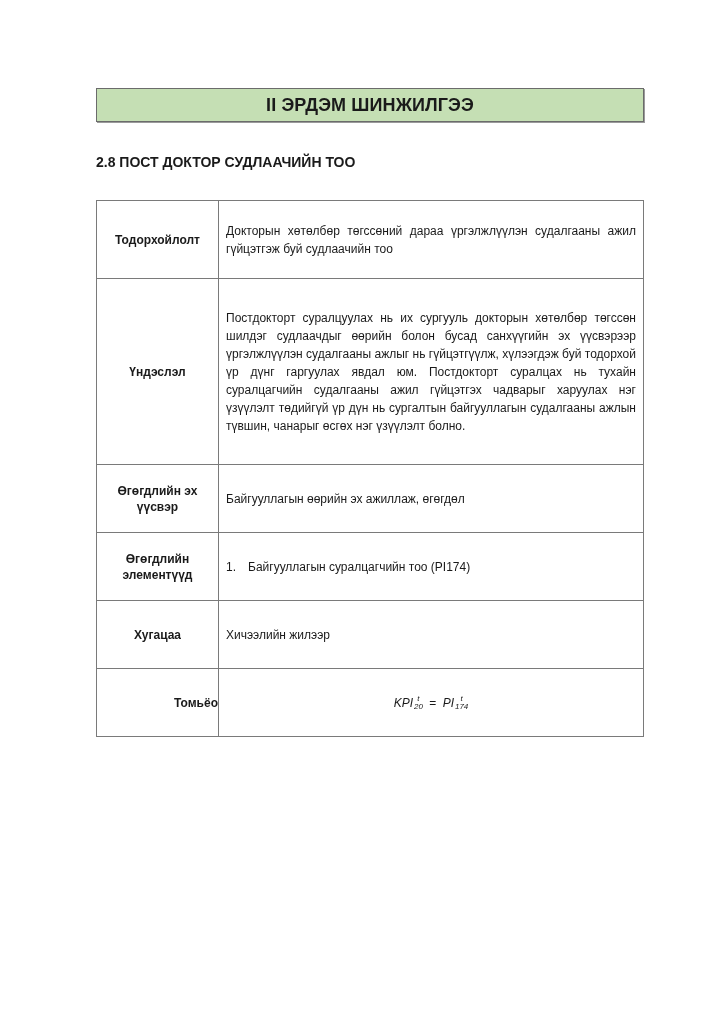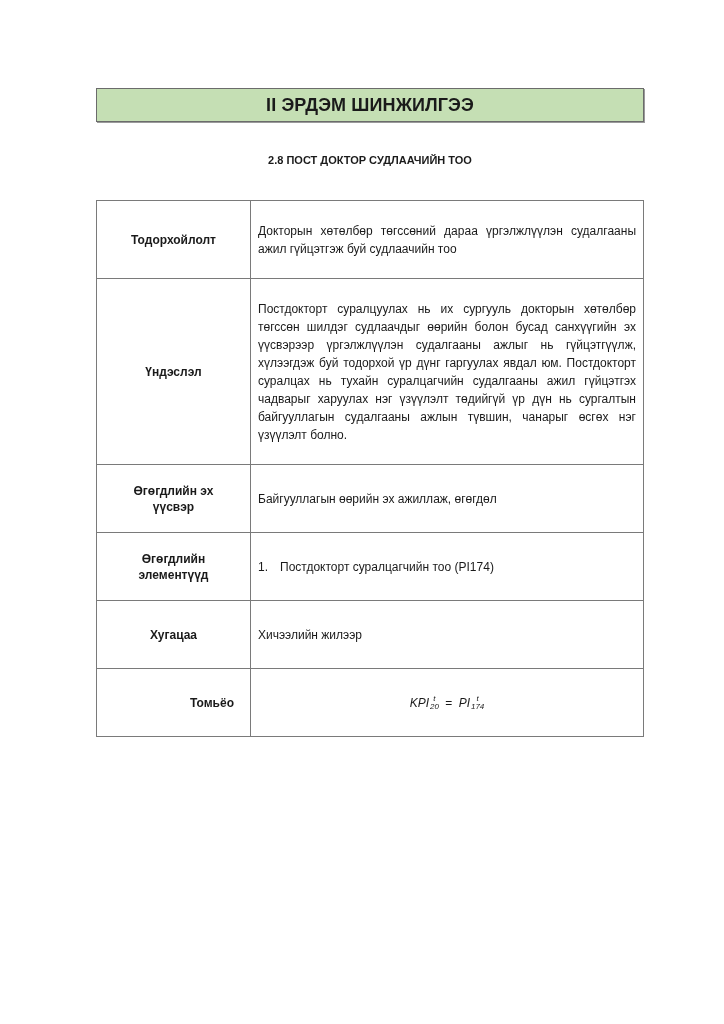--- a/index.html
+++ b/index.html
@@ -29,37 +29,37 @@
       justify-content: center;
       font-weight: bold;
       font-size: 18px;
       letter-spacing: 0.1px;
     }
     .sub-title {
       position: absolute;
       left: 96px;
       width: 548px;
       top: 154px;
-      text-align: center;
+      text-align: left;
       font-weight: bold;
-      font-size: 11px;
+      font-size: 14px;
     }
     table.kpi {
       position: absolute;
       left: 96px;
       top: 200px;
       width: 548px;
       border-collapse: collapse;
       font-size: 12px;
       line-height: 18px;
     }
     table.kpi td {
       border: 1px solid #7a7a7a;
       vertical-align: middle;
-      padding: 16px;
+      padding: 0;
     }
     td.label {
       width: 121px;
       text-align: center;
       font-weight: bold;
       line-height: 16px;
     }
     td.value {
       padding: 16px 7px !important;
       text-align: justify;
@@ -108,21 +108,21 @@
     <td class="label">Үндэслэл</td>
     <td class="value">Постдокторт суралцуулах нь их сургууль докторын хөтөлбөр төгссөн шилдэг судлаачдыг өөрийн болон бусад санхүүгийн эх үүсвэрээр үргэлжлүүлэн судалгааны ажлыг нь гүйцэтгүүлж, хүлээгдэж буй тодорхой үр дүнг гаргуулах явдал юм. Постдокторт суралцах нь тухайн суралцагчийн судалгааны ажил гүйцэтгэх чадварыг харуулах нэг үзүүлэлт төдийгүй үр дүн нь сургалтын байгууллагын судалгааны ажлын түвшин, чанарыг өсгөх нэг үзүүлэлт болно.</td>
   </tr>
   <tr class="r3">
     <td class="label">Өгөгдлийн эх үүсвэр</td>
     <td class="value">Байгууллагын өөрийн эх ажиллаж, өгөгдөл</td>
   </tr>
   <tr class="r4">
     <td class="label">Өгөгдлийн элементүүд</td>
     <td class="value">
-      <span class="list-num">1.</span><span>Постдокторт суралцагчийн тоо (PI174)</span>
+      <span class="list-num">1.</span><span>Байгууллагын суралцагчийн тоо (PI174)</span>
     </td>
   </tr>
   <tr class="r5">
     <td class="label">Хугацаа</td>
     <td class="value">Хичээлийн жилээр</td>
   </tr>
   <tr class="r7">
     <td class="label">Томьёо</td>
     <td class="value formula">
       <span>KPI</span><span class="script">

